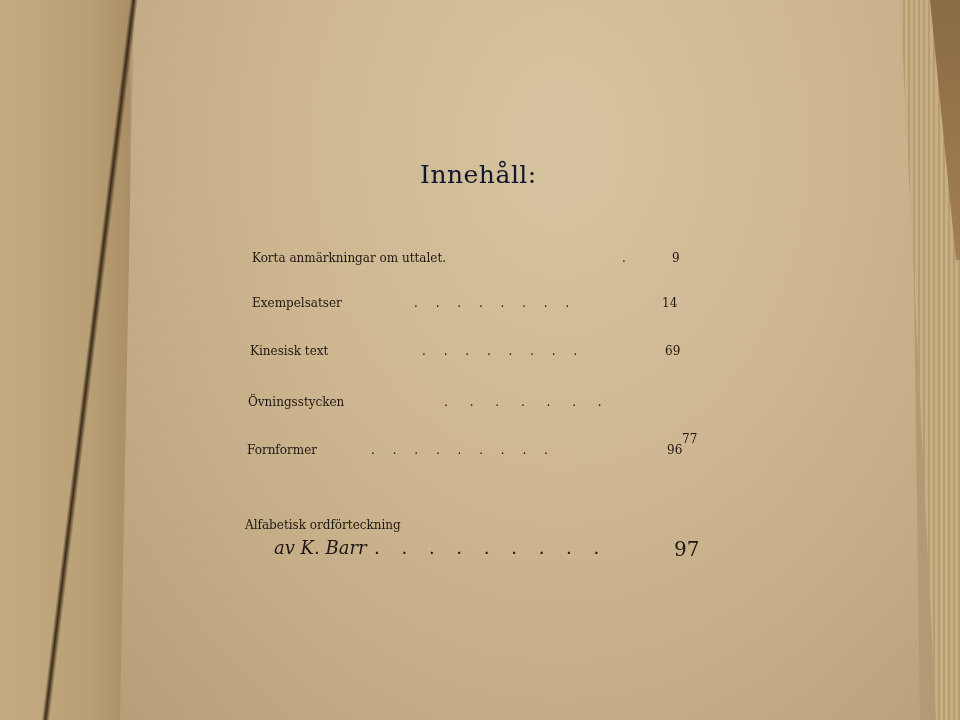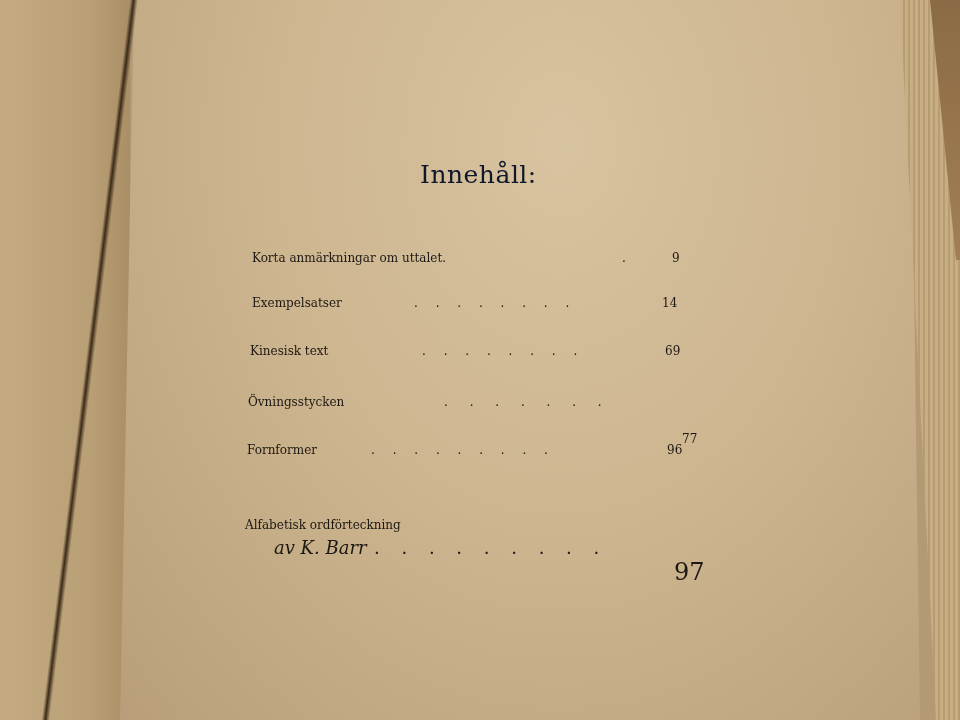--- a/index.html
+++ b/index.html
@@ -80,15 +80,15 @@
     <span class="lbl">Fornformer</span>
     <span style="position:absolute;left:124px;letter-spacing:7px;">. . . . . . . . .</span>
     <span class="pg" style="left:420px;">96</span>
   </div>
   <div class="entry" style="left:245px;top:494px;margin-top:24px;">
     <span class="lbl">Alfabetisk ordförteckning</span>
   </div>
   <div class="entry italic" style="left:274px;top:537px;text-decoration:underline;">
     <span class="lbl">av K. Barr</span>
     <span style="position:absolute;left:100px;letter-spacing:8px;font-style:normal;">. . . . . . . . .</span>
-    <span class="pg" style="left:400px;font-style:normal;font-size:24px;margin-top:21px;">97</span>
+    <span class="pg" style="left:400px;font-style:normal;font-size:20px;">97</span>
   </div>
 </div>
 
 </body></html>

